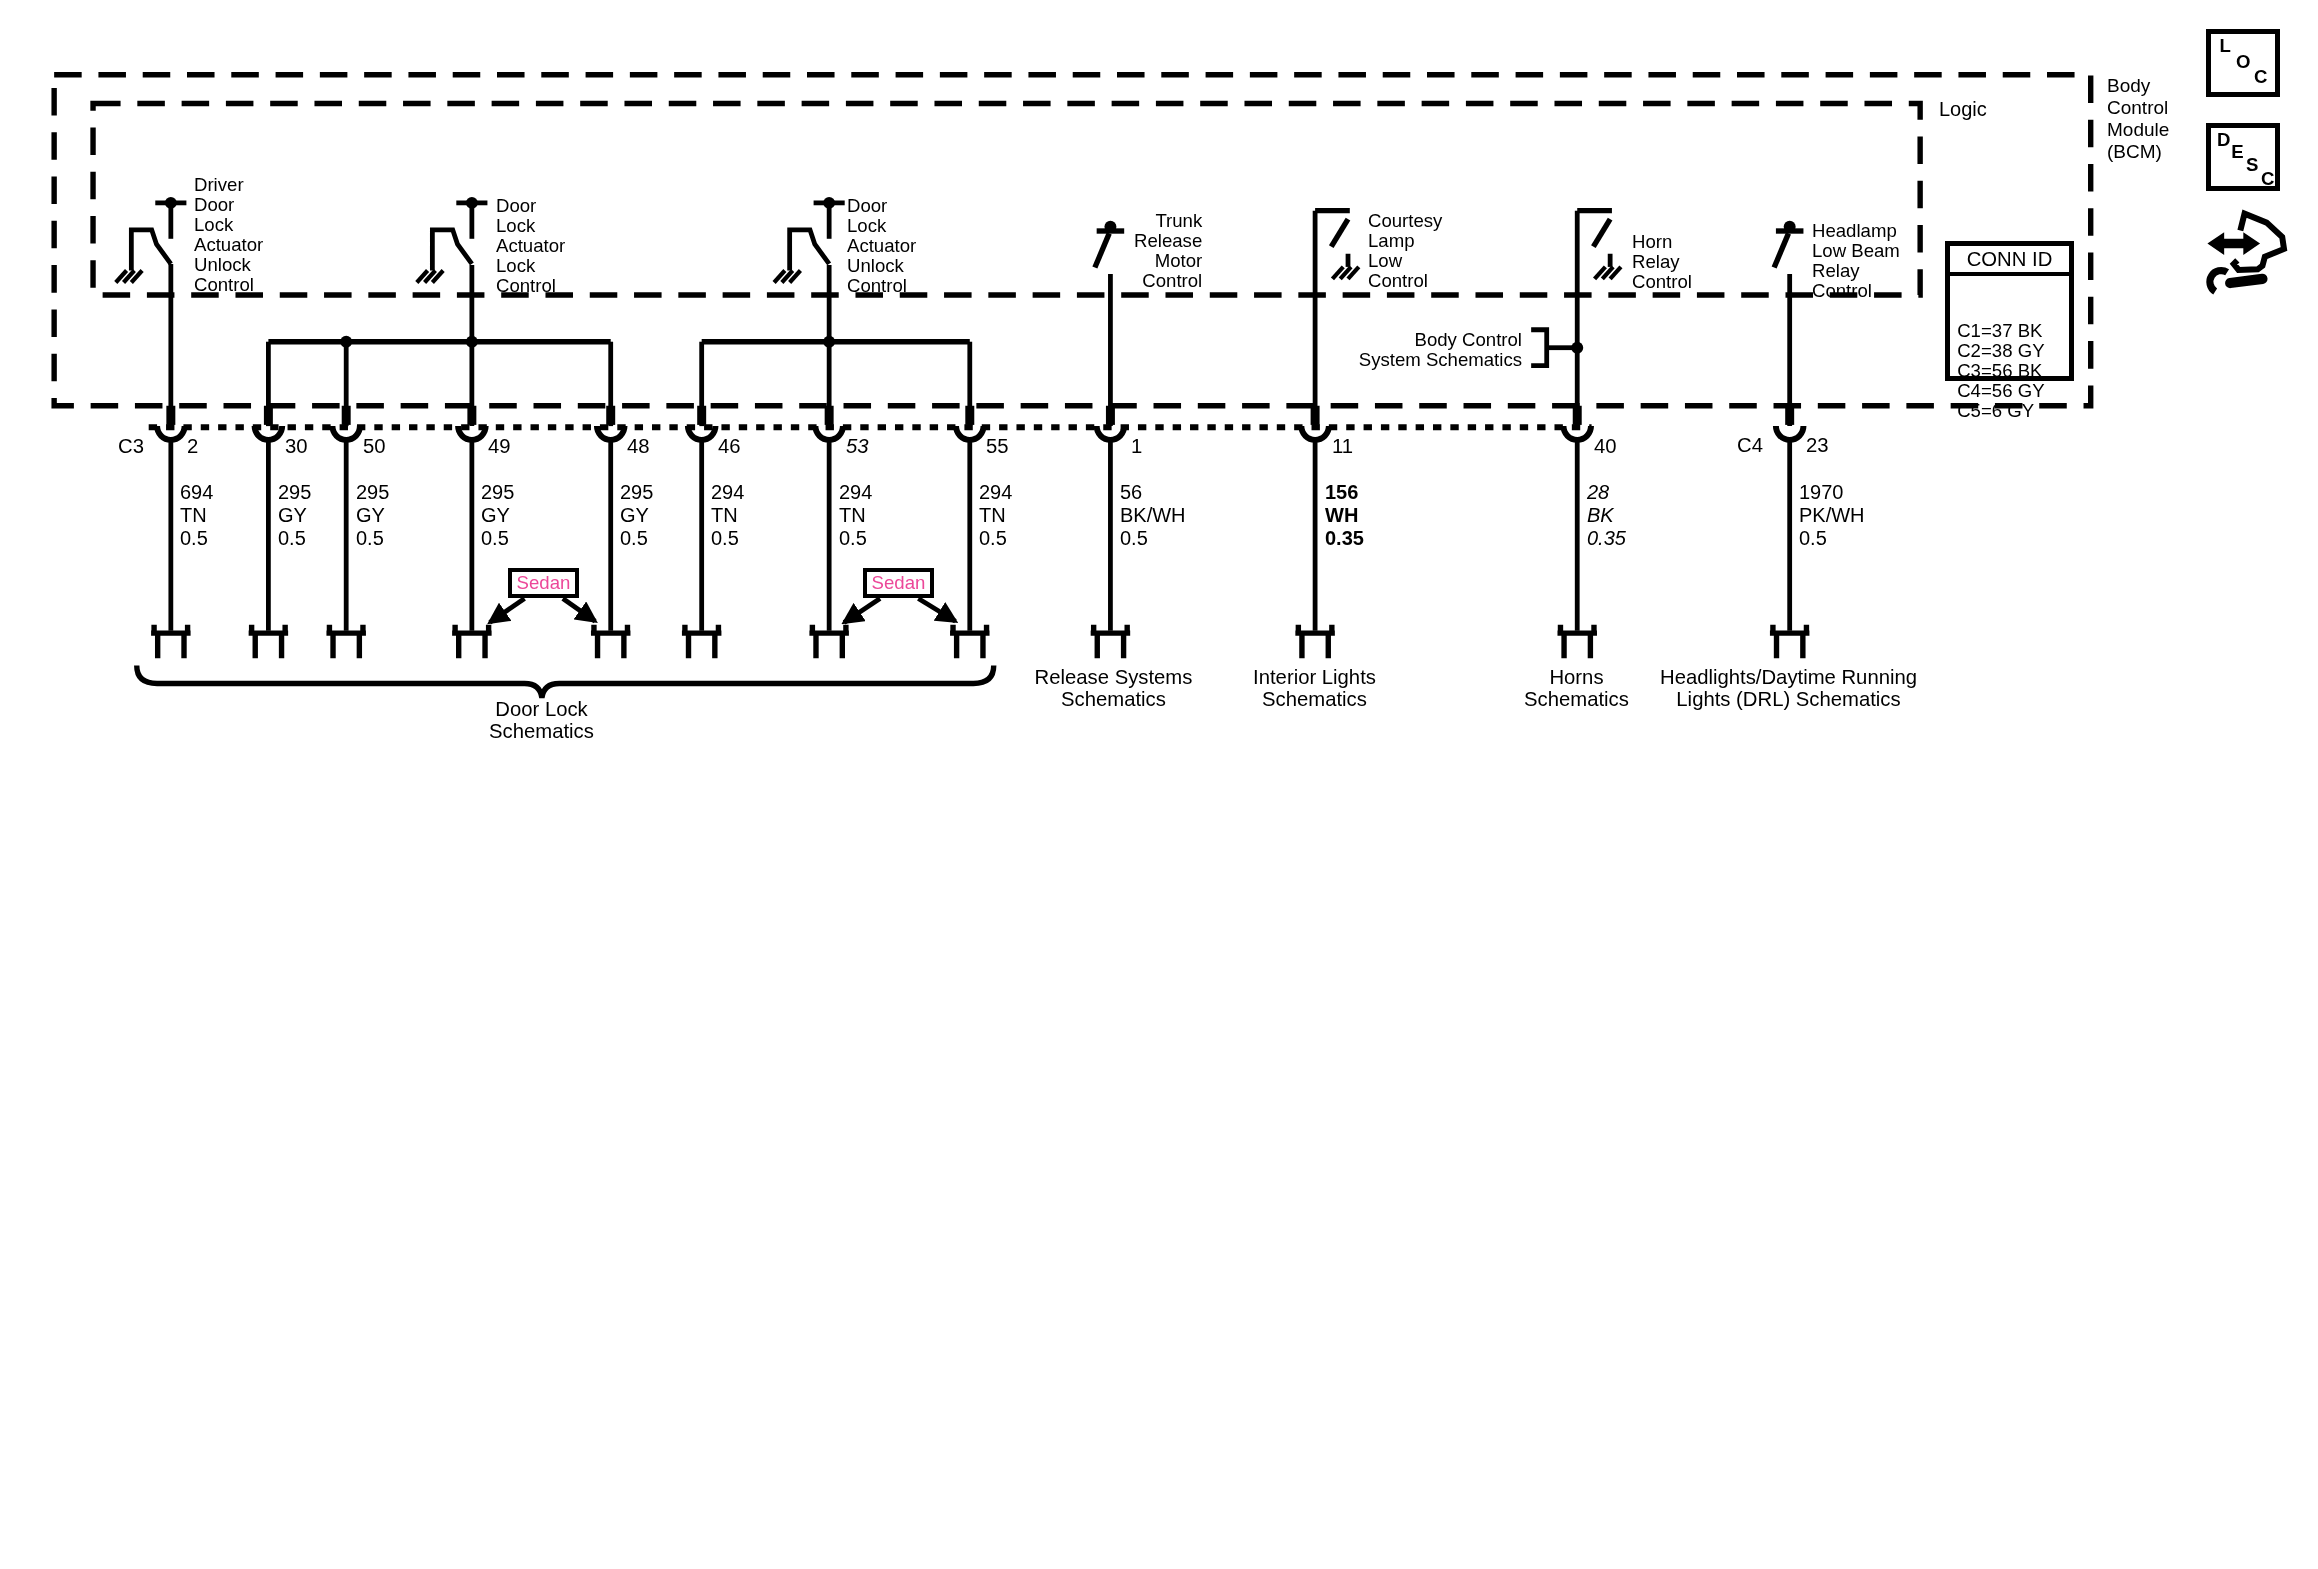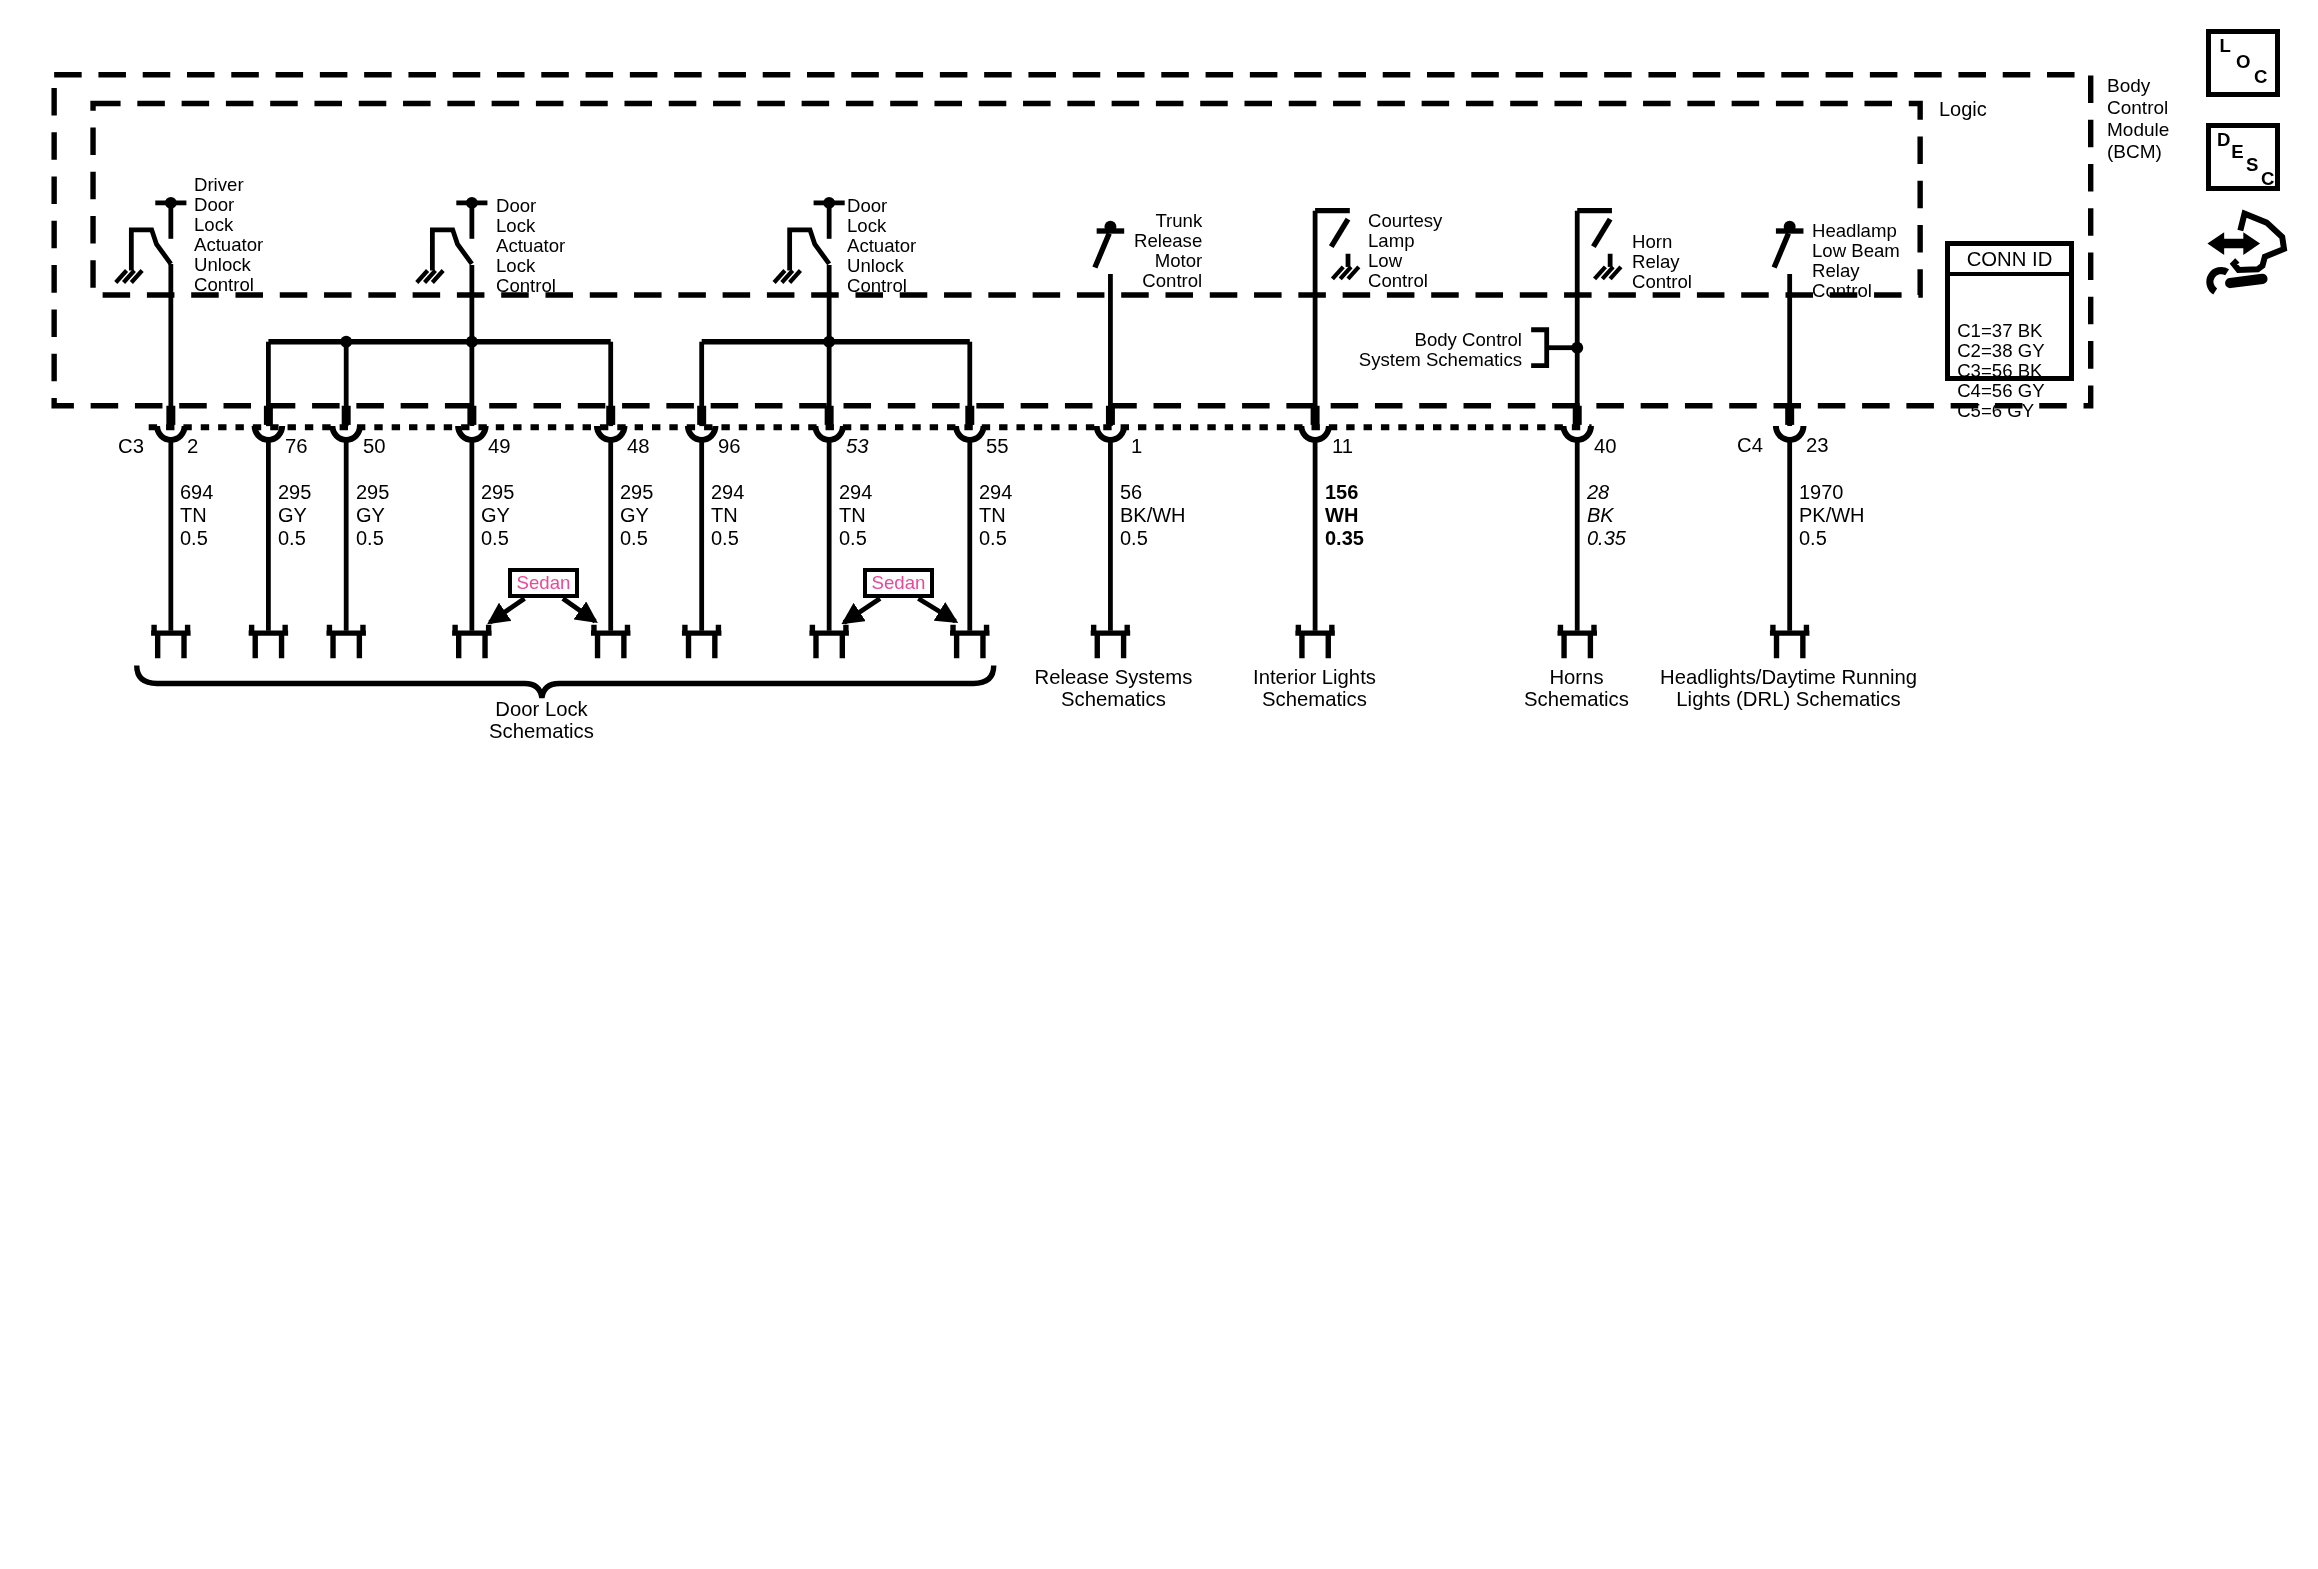--- a/index.html
+++ b/index.html
@@ -278,25 +278,25 @@
     <div>C1=37 BK</div>
     <div>C2=38 GY</div>
     <div>C3=56 BK</div>
     <div>C4=56 GY</div>
     <div>C5=6 GY</div>
   </div>
 </div>
 
 <div class="t pinr" style="left:72px;top:436px;width:72px;">C3</div>
 <div class="t pin" style="left:187px;top:436px;">2</div>
-<div class="t pin" style="left:285px;top:436px;">76</div>
+<div class="t pin" style="left:285px;top:436px;">30</div>
 <div class="t pin" style="left:363px;top:436px;">50</div>
 <div class="t pin" style="left:488px;top:436px;">49</div>
 <div class="t pin" style="left:627px;top:436px;">48</div>
-<div class="t pin" style="left:718px;top:436px;">96</div>
+<div class="t pin" style="left:718px;top:436px;">46</div>
 <div class="t pin" style="left:846px;top:436px;font-style:italic;">53</div>
 <div class="t pin" style="left:986px;top:436px;">55</div>
 <div class="t pin" style="left:1131px;top:436px;">1</div>
 <div class="t pin" style="left:1332px;top:436px;">11</div>
 <div class="t pin" style="left:1594px;top:436px;">40</div>
 <div class="t pinr" style="left:1691px;top:435px;width:72px;">C4</div>
 <div class="t pin" style="left:1806px;top:435px;">23</div>
 
 <div class="t spec" style="left:180px;top:481px;">694
 TN

